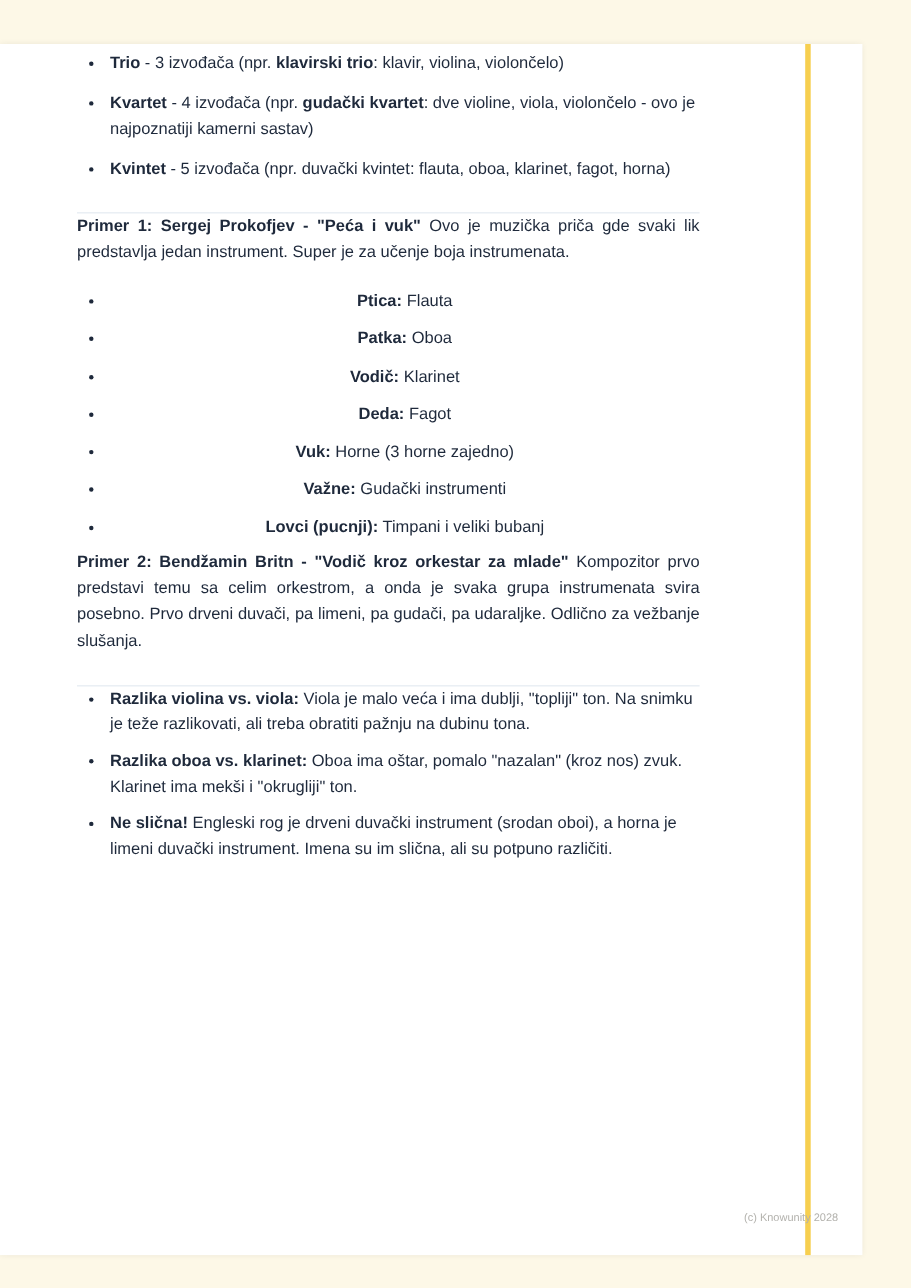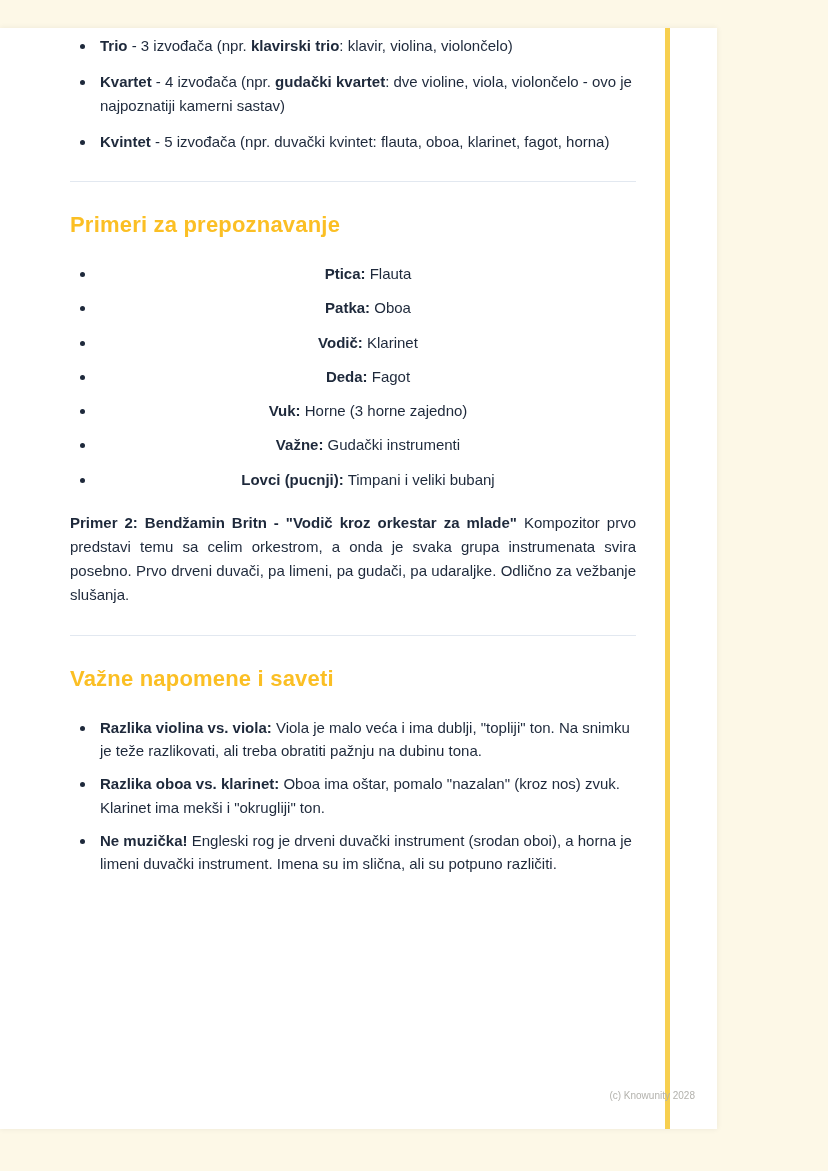--- a/index.html
+++ b/index.html
@@ -11,22 +11,22 @@
   .canvas {
     position: relative;
     width: 828px;
     height: 1171px;
     overflow: hidden;
     background: var(--outer-bg, #fdf8e7);
   }
   .page {
     position: absolute;
     left: 0;
-    top: 28px;
-    width: 717px;
+    top: 40px;
+    width: 784px;
     height: 1101px;
     background: var(--page-bg, #ffffff);
     box-shadow: 0 0 6px rgba(0,0,0,0.07);
   }
   .accent-bar {
     position: absolute;
     top: 0;
     right: 47px;
     width: 5px;
     height: 100%;
@@ -90,45 +90,44 @@
     <div class="content">
 
       <ul class="blist intro">
         <li><strong>Trio</strong> - 3 izvođača (npr. <strong>klavirski trio</strong>: klavir, violina, violončelo)</li>
         <li><strong>Kvartet</strong> - 4 izvođača (npr. <strong>gudački kvartet</strong>: dve violine, viola, violončelo - ovo je najpoznatiji kamerni sastav)</li>
         <li><strong>Kvintet</strong> - 5 izvođača (npr. duvački kvintet: flauta, oboa, klarinet, fagot, horna)</li>
       </ul>
 
       <hr class="divider">
 
-      <h2 class="heading">Primeri za prepoznavanje</h2>
 
 
+      <p class="para justify"><strong>Primer 1: Sergej Prokofjev - "Peća i vuk"</strong> Ovo je muzička priča gde svaki lik predstavlja jedan instrument. Super je za učenje boja instrumenata.</p>
 
       <ul class="blist chars">
         <li><strong>Ptica:</strong> Flauta</li>
         <li><strong>Patka:</strong> Oboa</li>
         <li><strong>Vodič:</strong> Klarinet</li>
         <li><strong>Deda:</strong> Fagot</li>
         <li><strong>Vuk:</strong> Horne (3 horne zajedno)</li>
         <li><strong>Važne:</strong> Gudački instrumenti</li>
         <li><strong>Lovci (pucnji):</strong> Timpani i veliki bubanj</li>
       </ul>
 
-      <p class="para justify" style="margin-top:20px;"><strong>Primer 2: Bendžamin Britn - "Vodič kroz orkestar za mlade"</strong> Kompozitor prvo predstavi temu sa celim orkestrom, a onda je svaka grupa instrumenata svira posebno. Prvo drveni duvači, pa limeni, pa gudači, pa udaraljke. Odlično za vežbanje slušanja.</p>
+      <p class="para justify" style="margin-top:8px;"><strong>Primer 2: Bendžamin Britn - "Vodič kroz orkestar za mlade"</strong> Kompozitor prvo predstavi temu sa celim orkestrom, a onda je svaka grupa instrumenata svira posebno. Prvo drveni duvači, pa limeni, pa gudači, pa udaraljke. Odlično za vežbanje slušanja.</p>
 
 
       <hr class="divider">
 
-      <h2 class="heading">Važne napomene i saveti</h2>
 
       <ul class="blist notes">
         <li><strong>Razlika violina vs. viola:</strong> Viola je malo veća i ima dublji, "topliji" ton. Na snimku je teže razlikovati, ali treba obratiti pažnju na dubinu tona.</li>
         <li><strong>Razlika oboa vs. klarinet:</strong> Oboa ima oštar, pomalo "nazalan" (kroz nos) zvuk. Klarinet ima mekši i "okrugliji" ton.</li>
-        <li><strong>Ne muzička!</strong> Engleski rog je drveni duvački instrument (srodan oboi), a horna je limeni duvački instrument. Imena su im slična, ali su potpuno različiti.</li>
+        <li><strong>Ne slična!</strong> Engleski rog je drveni duvački instrument (srodan oboi), a horna je limeni duvački instrument. Imena su im slična, ali su potpuno različiti.</li>
       </ul>
 
     </div>
 
     <div class="accent-bar"></div>
     <div class="watermark">(c) Knowunity 2028</div>
 
   </div>
 </div>
 

